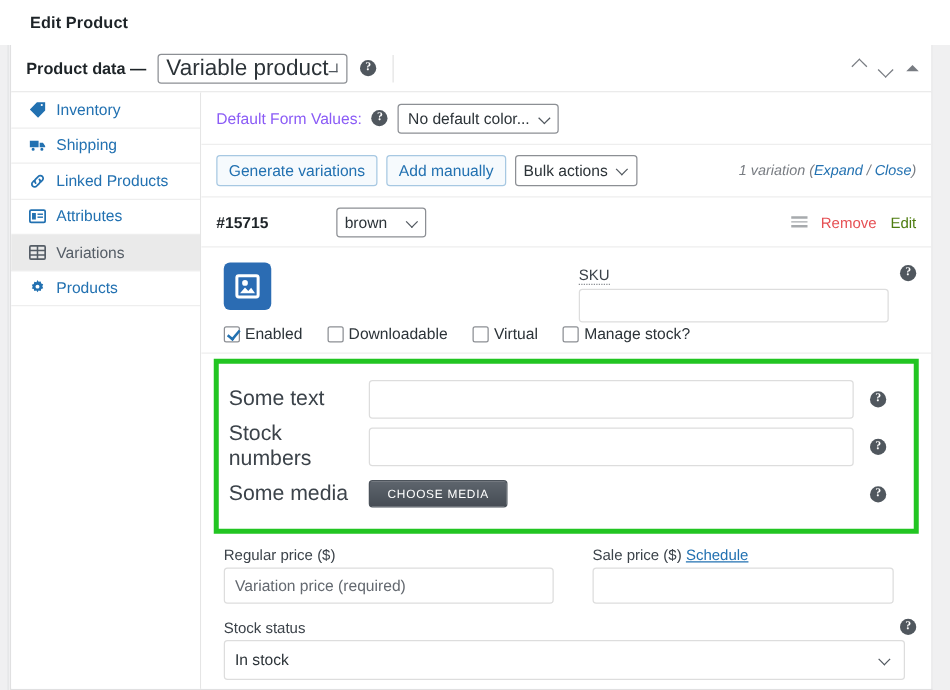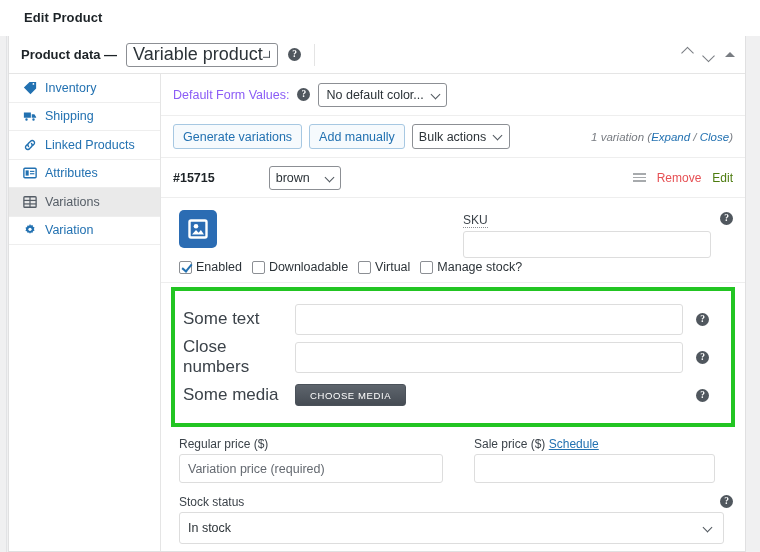--- a/index.html
+++ b/index.html
@@ -312,21 +312,21 @@
     height: 27px;
     border: 1px solid #ddd;
     border-radius: 3px;
     background: #fff;
   }
   .sku-help { position: absolute; right: 12px; top: 14px; }
 
   .checks-row {
     display: flex;
     align-items: center;
-    gap: 10px;
+    gap: 20px;
     padding: 0 0 8px 18px;
     border-bottom: 1px solid #eee;
     font-size: 12.5px;
     color: #2c3338;
   }
   .cb {
     display: inline-block;
     width: 13px; height: 13px;
     border: 1px solid #8c8f94;
     border-radius: 2px;
@@ -514,21 +514,21 @@
           <span>Variations</span>
         </div>
 
         <div class="tab">
           <span class="tab-icon">
             <svg width="14" height="14" viewBox="0 0 16 16">
                 <path d="M8 1.2l1 1.6 1.9-.4.5 1.9 1.8.7-.8 1.8.8 1.8-1.8.7-.5 1.9-1.9-.4-1 1.6-1-1.6-1.9.4-.5-1.9L2.8 9l.8-1.8L2.8 5.4l1.8-.7.5-1.9 1.9.4z" fill="#2271b1"></path>
                 <circle cx="8" cy="7.2" r="1.8" fill="#fff"></circle>
               </svg>
           </span>
-          <span>Variation</span>
+          <span>Products</span>
         </div>
 
       </div>
 
       <div class="pane">
 
         <div class="dfv-row">
           <span class="dfv-label">Default Form Values:</span>
           <span class="help-tip">?</span>
           <div class="dfv-select">
@@ -604,21 +604,21 @@
 
           <div class="custom-fields">
 
             <div class="cf-row">
               <span class="cf-label">Some text</span>
               <input class="cf-input" type="text" value="" style="">
               <span class="help-tip cf-help">?</span>
             </div>
 
             <div class="cf-row">
-              <span class="cf-label">Close numbers</span>
+              <span class="cf-label">Stock numbers</span>
               <input class="cf-input" type="text" value="" style="">
               <span class="help-tip cf-help">?</span>
             </div>
 
             <div class="cf-row">
               <span class="cf-label">Some media</span>
               <button class="btn-media">CHOOSE MEDIA</button>
               <span class="help-tip cf-help">?</span>
             </div>
           </div>

